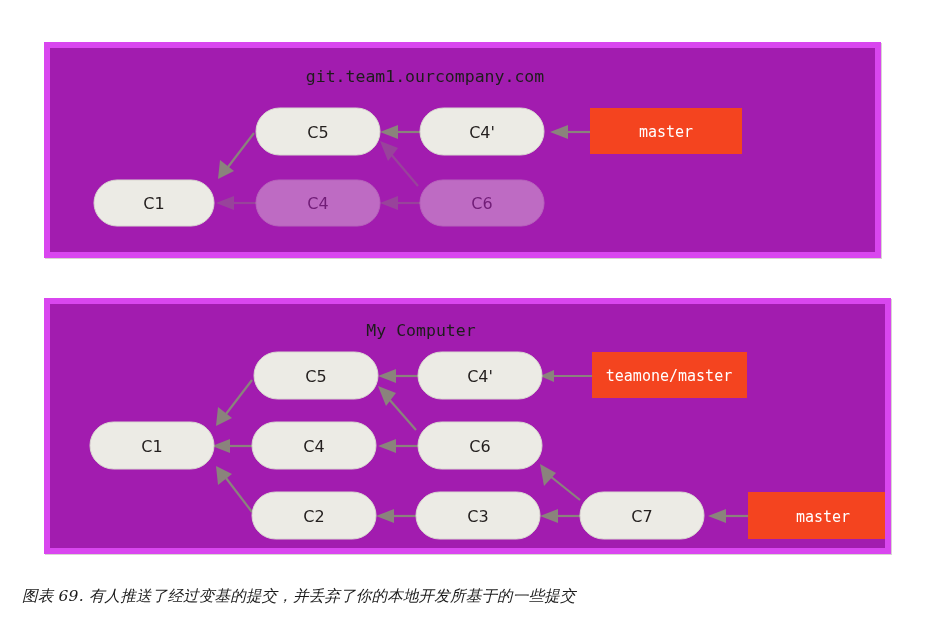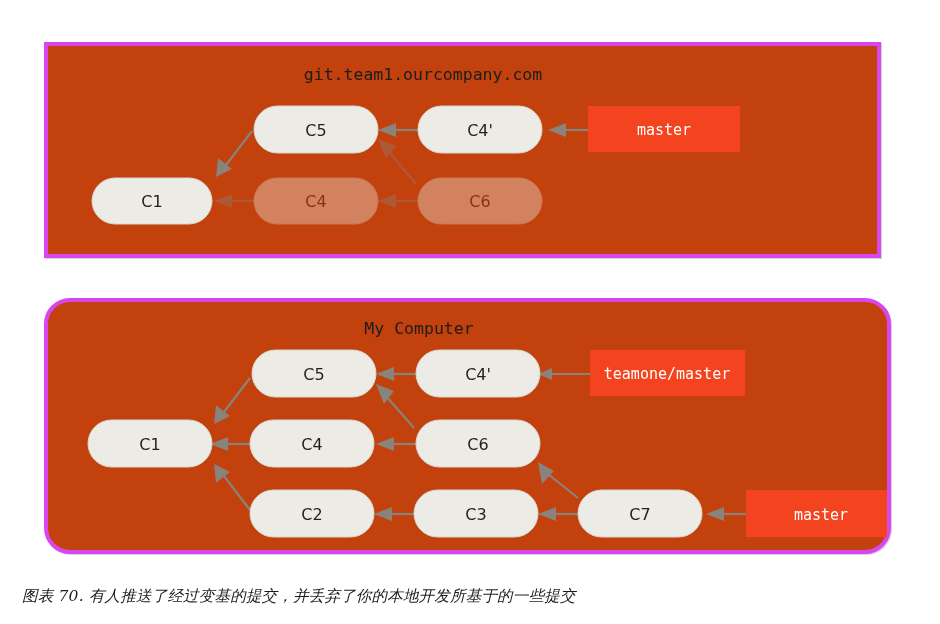--- a/index.html
+++ b/index.html
@@ -15,37 +15,36 @@
     overflow: hidden;
   }
   .page {
     position: absolute;
     inset: 0;
     width: 940px;
     height: 624px;
   }
   .panel {
     position: absolute;
-    background: #c2410c;
-    border: 4px solid #d946ef;
+    background: #a21caf;
+    border: 6px solid #d946ef;
     box-shadow: 1px 1px 0 0 #d8d5d1;
     box-sizing: border-box;
   }
   #panel-remote {
     left: 44px;
     top: 42px;
     width: 837px;
     height: 216px;
   }
   #panel-local {
     left: 44px;
     top: 298px;
     width: 847px;
     height: 256px;
-    border-radius: 26px;
   }
   .panel-svg {
     position: absolute;
     left: 0;
     top: 0;
     overflow: visible;
   }
   .panel-title {
     font-family: "DejaVu Sans Mono", "Liberation Mono", monospace;
     font-size: 16.5px;
@@ -281,16 +280,16 @@
           <text class="ref-label" x="619" y="72">teamone/master</text>
         </g>
         <g>
           <rect class="ref-box" x="698" y="188" width="155" height="47"></rect>
           <text class="ref-label" x="773" y="213">master</text>
         </g>
       </svg>
     </div>
   </div>
 
-  <div id="caption">图表 70. 有人推送了经过变基的提交，并丢弃了你的本地开发所基于的一些提交</div>
+  <div id="caption">图表 69. 有人推送了经过变基的提交，并丢弃了你的本地开发所基于的一些提交</div>
 
 
 </div>
 
 </body></html>

